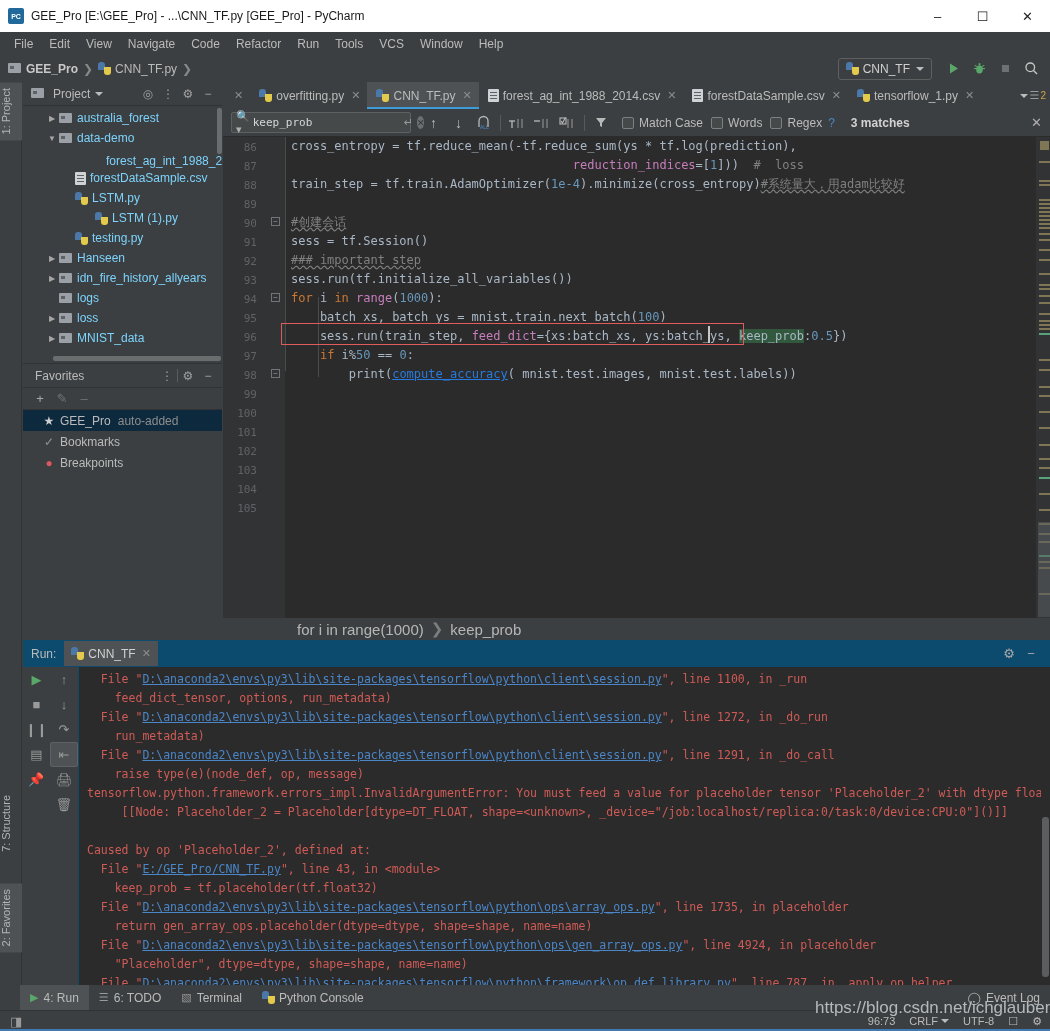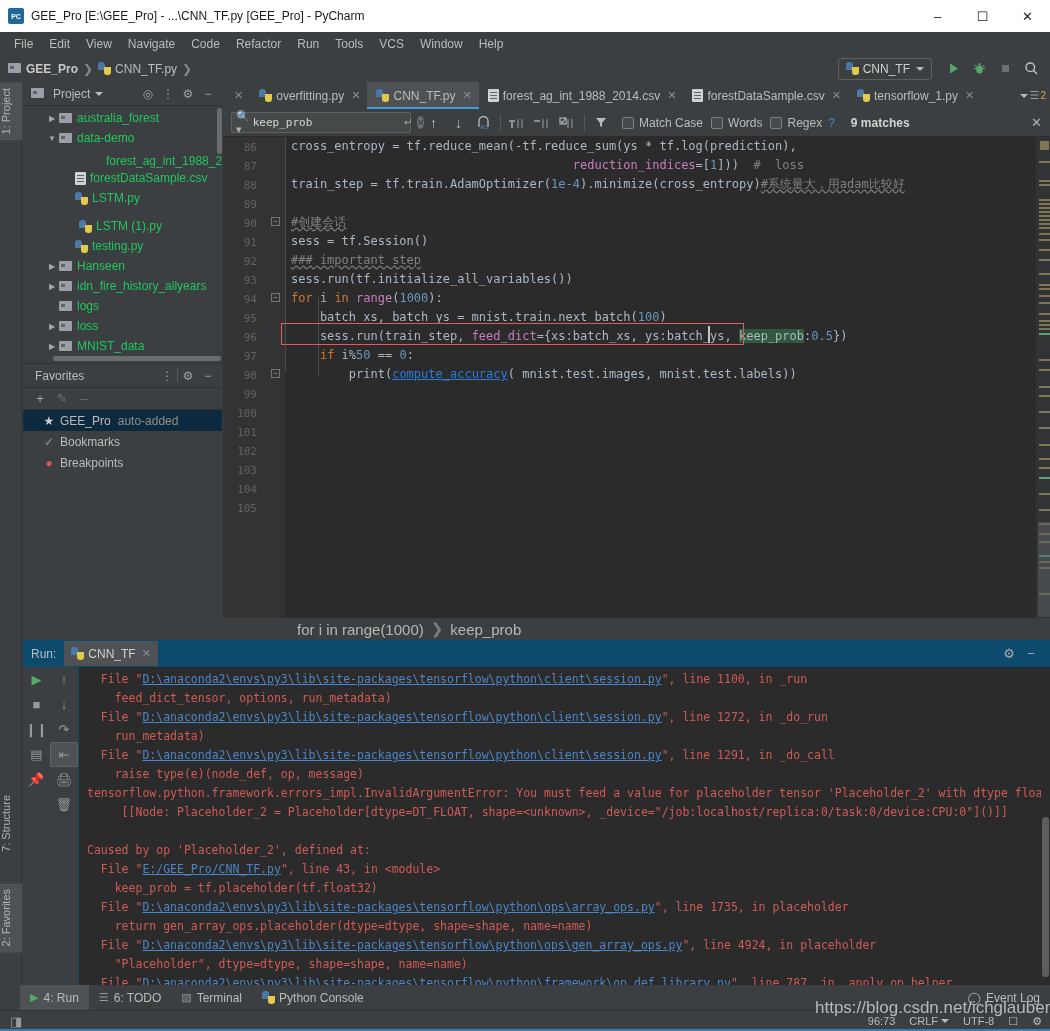--- a/index.html
+++ b/index.html
@@ -93,21 +93,21 @@
   }
   .panel-head {
     height: 24px; display: flex; align-items: center; padding: 0 4px;
     border-bottom: 1px solid #323232;
   }
   .panel-head .ph-title { font-size: 12px; color: #bbb; margin-left: 4px; }
   .panel-head .ph-ico { width: 20px; height: 20px; display:flex;align-items:center;justify-content:center; color:#a0a0a0; font-size:12px;}
   .tree { padding-top: 2px; font-size: 12px; background: #3c3f41; height: 255px; overflow: hidden; position: relative;}
   .trow { display: flex; align-items: center; height: 20px; padding-left: 4px; white-space: nowrap; }
   .tarrow { width: 14px; text-align: center; color: #a6a6a6; font-size: 8px; }
-  .tlabel { color: #22c55e; }
+  .tlabel { color: #7dd3fc; }
 
   
   .favpanel {
     position: absolute; top: 363px; left: 23px; width: 199px; height: 277px;
     background: #3c3f41; border-top: 1px solid #323232;
   }
   .fav-tools { height: 22px; display: flex; align-items: center; padding-left: 6px; border-bottom:1px solid #323232;}
   .fav-tools .fi { width: 22px; text-align: center; color: #a8a8a8; font-size: 13px; }
   .favrow { display: flex; align-items: center; height: 21px; padding-left: 18px; font-size: 12px; }
   .favrow.sel { background: #0d293e; }
@@ -378,21 +378,21 @@
         <span class="tlabel">forest_ag_int_1988_20</span>
       </div>
       <div class="trow" style="padding-left:52px;">
         <span class="csvico"></span>
         <span class="tlabel">forestDataSample.csv</span>
       </div>
       <div class="trow" style="padding-left:52px;">
         <span class="pyico"></span>
         <span class="tlabel">LSTM.py</span>
       </div>
-      <div class="trow" style="padding-left:56px;margin-top:8px;">
+      <div class="trow" style="padding-left:72px;">
         <span class="pyico"></span>
         <span class="tlabel">LSTM (1).py</span>
       </div>
       <div class="trow" style="padding-left:52px;">
         <span class="pyico"></span>
         <span class="tlabel">testing.py</span>
       </div>
       <div class="trow" style="padding-left:22px;">
         <span class="tarrow">▶</span>
         <span class="folderico"></span>
@@ -541,21 +541,21 @@
     </div>
     <div class="fchk">
       <span class="box"></span>
       <span>Words</span>
     </div>
     <div class="fchk">
       <span class="box"></span>
       <span>Regex</span>
     </div>
     <span style="margin-left:6px;color:#4a86c8;font-size:12px;">?</span>
-    <div class="fmatches">9 matches</div>
+    <div class="fmatches">3 matches</div>
     <div class="fclose">✕</div>
   </div>
 
   <div class="editor">
     <div class="gutter">
       <div class="ln" style="top:4px;">86</div>
       <div class="ln" style="top:23px;text-align:right;">87</div>
       <div class="ln" style="top:42px;">88</div>
       <div class="ln" style="top:61px;">89</div>
       <div class="ln" style="top:80px;">90</div>

